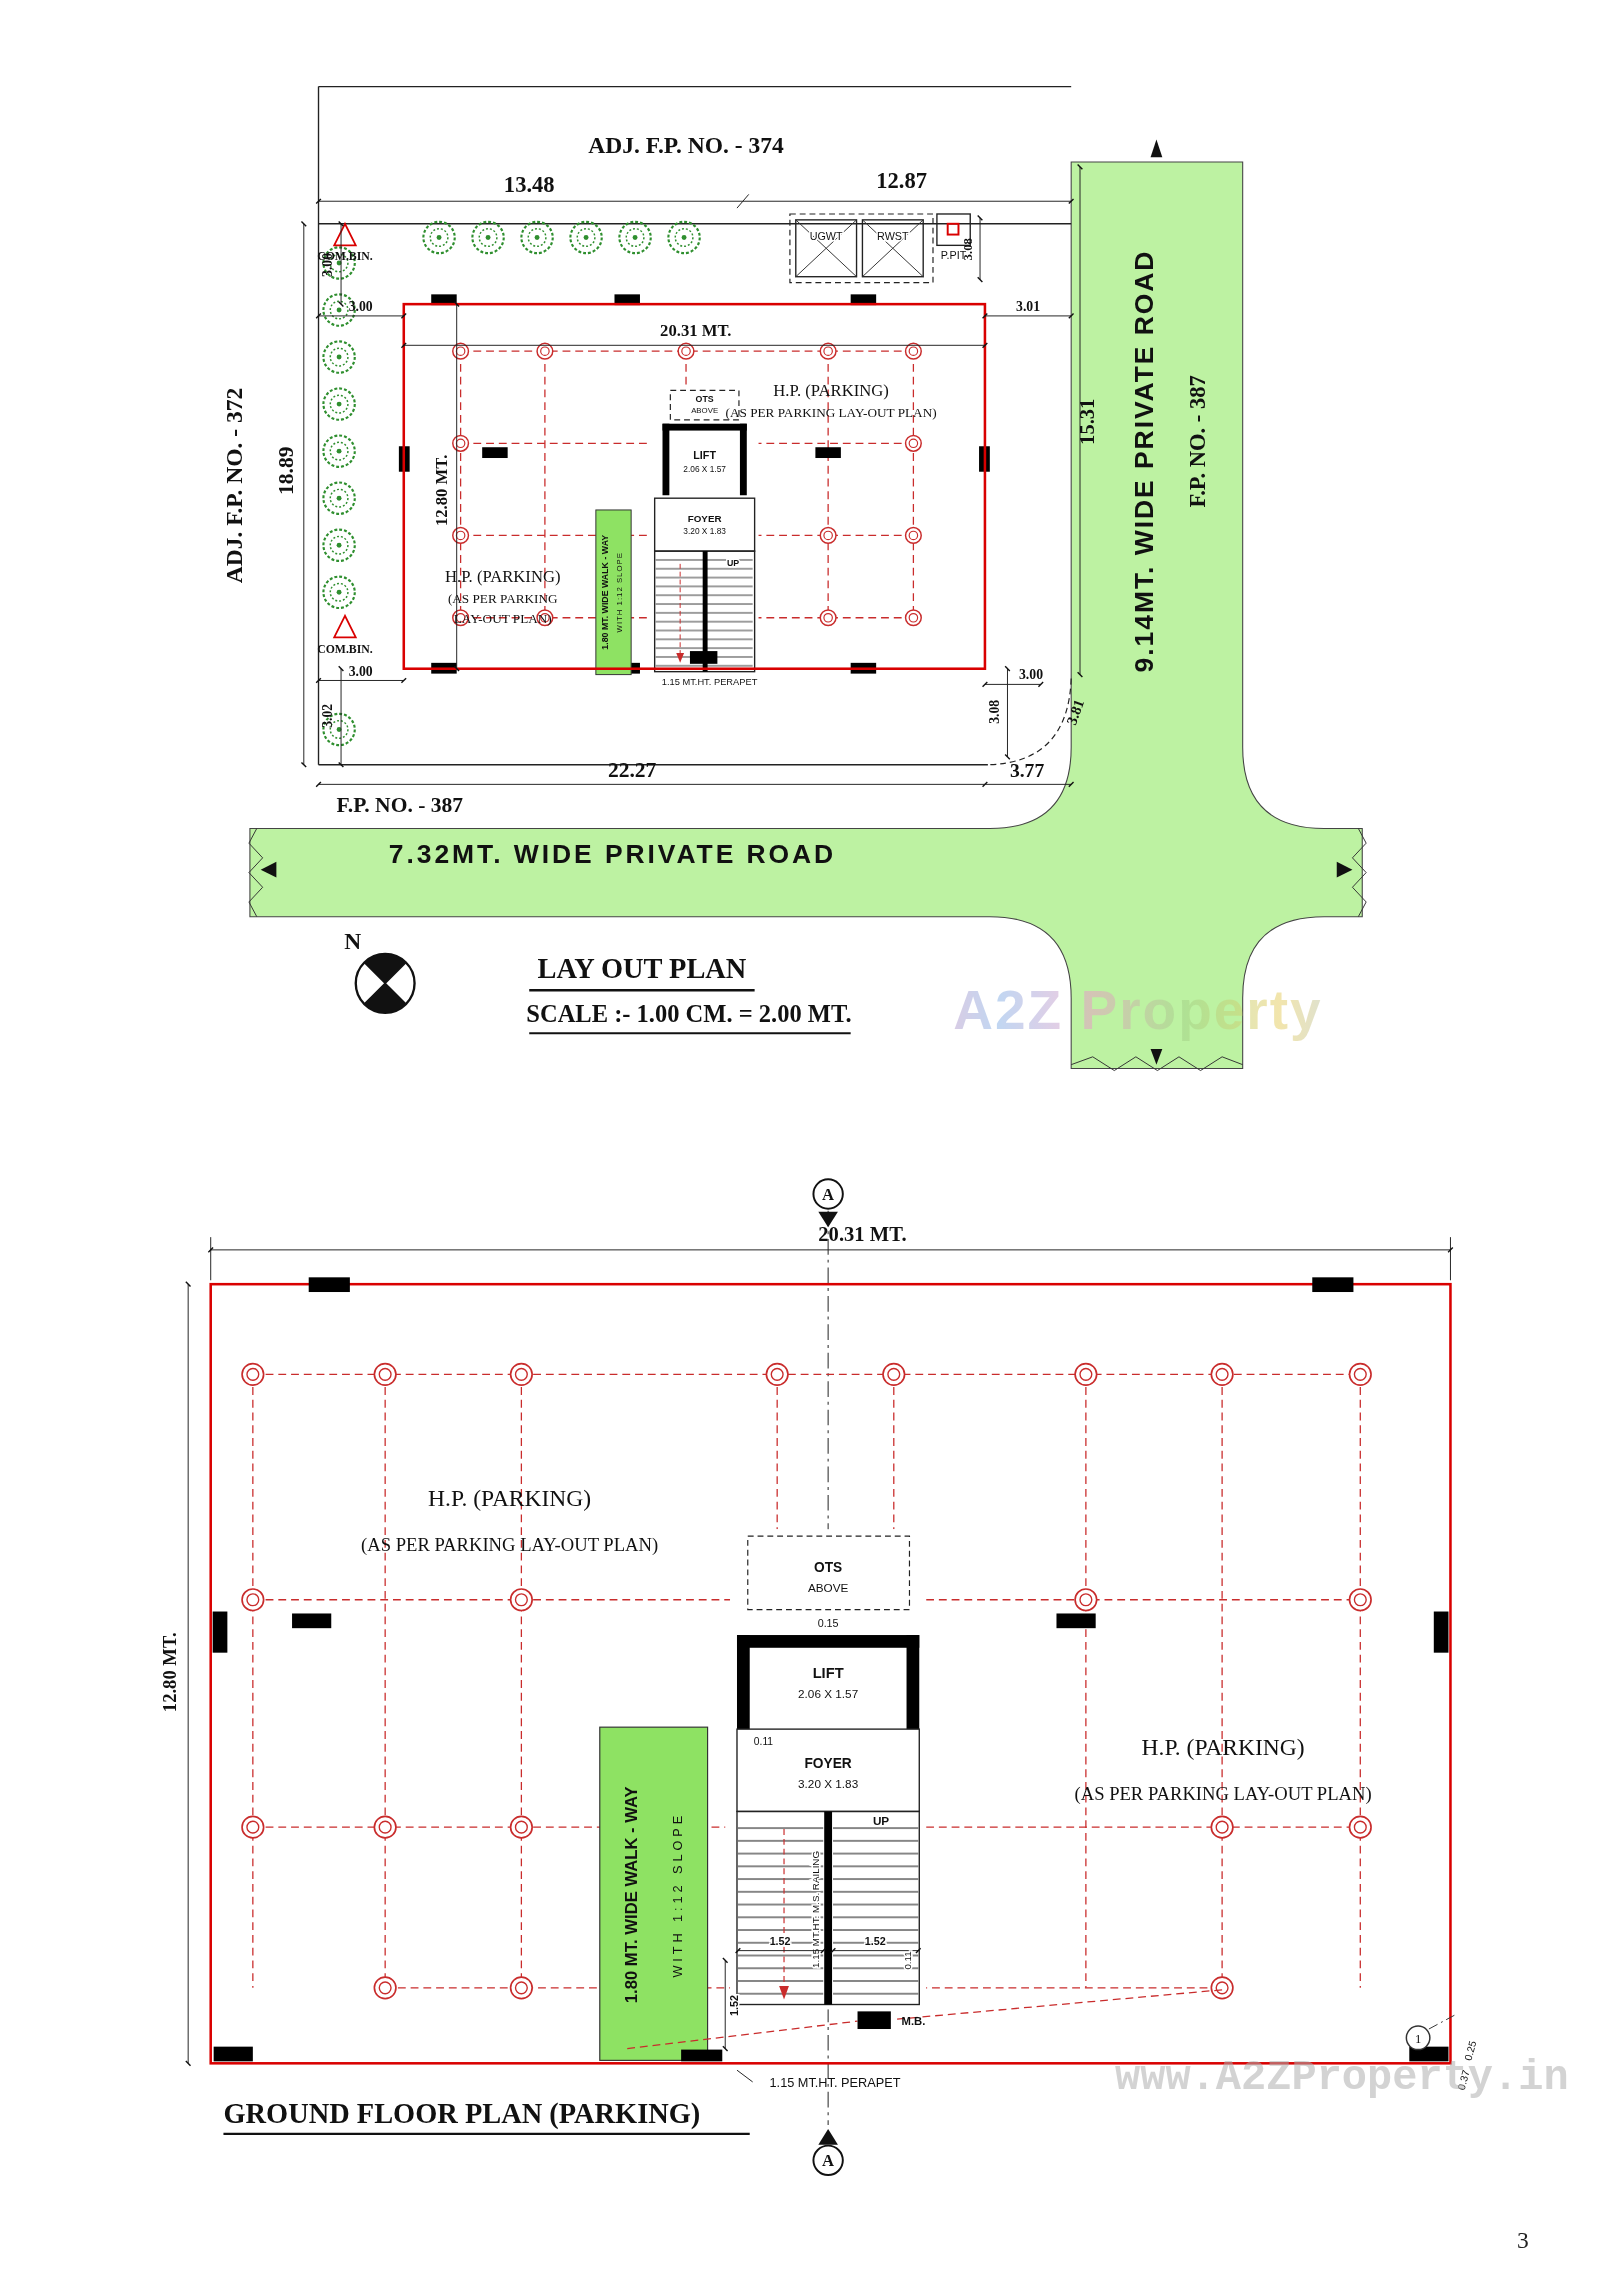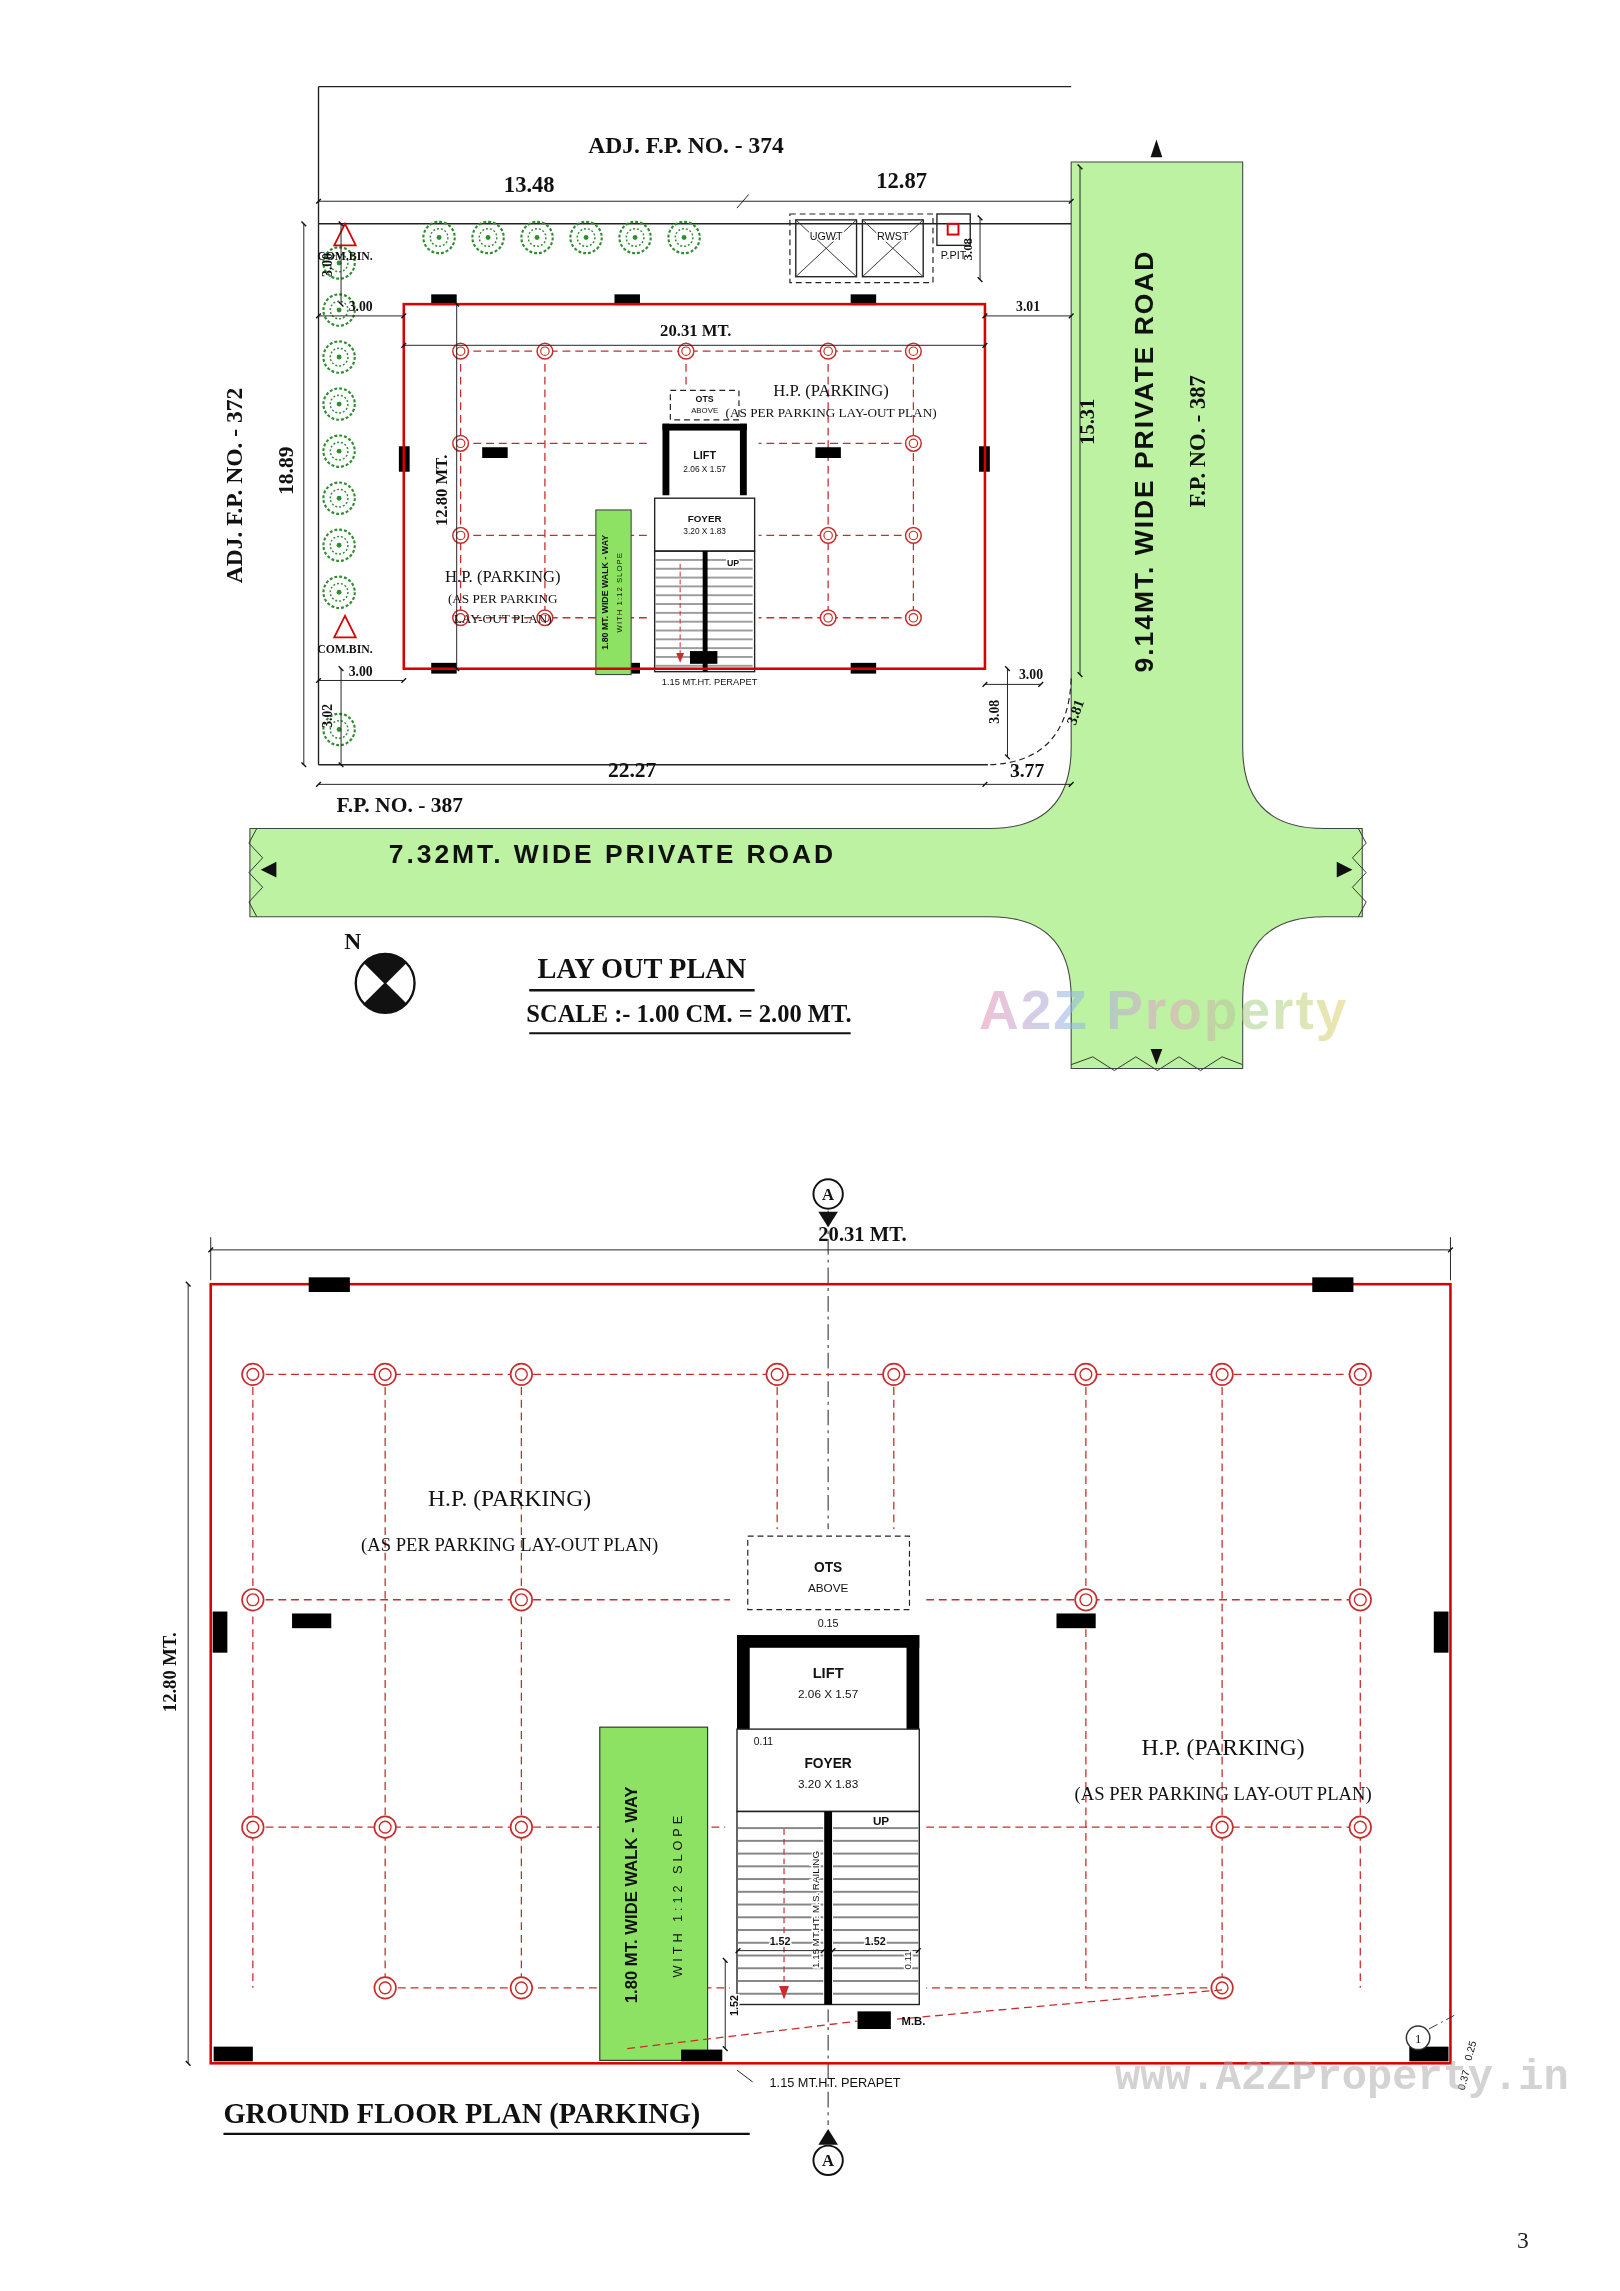--- a/index.html
+++ b/index.html
@@ -10,24 +10,24 @@
   .sans{font-family:"Liberation Sans",sans-serif;}
   .b{font-weight:bold;}
   .halo{paint-order:stroke;stroke:#fff;stroke-width:3px;}
   .outline{stroke:#222;stroke-width:1.4;fill:none;}
   .thin{stroke:#333;stroke-width:1;fill:none;}
   .dimln{stroke:#222;stroke-width:1;fill:none;}
   .redln{stroke:#d90000;stroke-width:2.6;fill:none;}
   .grid{stroke:#c92c2c;stroke-width:1.3;stroke-dasharray:8 5;fill:none;}
   .dash{stroke:#222;stroke-width:1.2;stroke-dasharray:6 4;fill:none;}
   .col{fill:#000;}
-  .wm-top{position:absolute;left:979px;top:978px;width:470px;font-family:"Liberation Sans",sans-serif;
+  .wm-top{position:absolute;left:903px;top:978px;width:470px;font-family:"Liberation Sans",sans-serif;
     font-size:55px;font-weight:bold;letter-spacing:2px;
     background:linear-gradient(90deg,#e98fb4,#8fb6e8,#e8a0c6,#a5d489,#e8d06a,#9fc3ea);
-    -webkit-background-clip:text;background-clip:text;color:transparent;opacity:.55;}
+    -webkit-background-clip:text;background-clip:text;color:transparent;opacity:.55;text-align:center;}
   .wm-bottom{position:absolute;left:1115px;top:2054px;width:412px;font-family:Liberation Mono, monospace;
     font-size:42px;font-weight:bold;color:rgba(175,175,175,.55);}
   .pageno{position:absolute;left:1517px;top:2227px;font-size:23.5px;font-family:"Liberation Serif",serif;color:#222;}
 </style>
 </head>
 <body>
 
 <div id="sheet">
 <svg width="1620" height="2292" viewBox="0 0 1653 2338" xmlns="http://www.w3.org/2000/svg">
   <defs>

